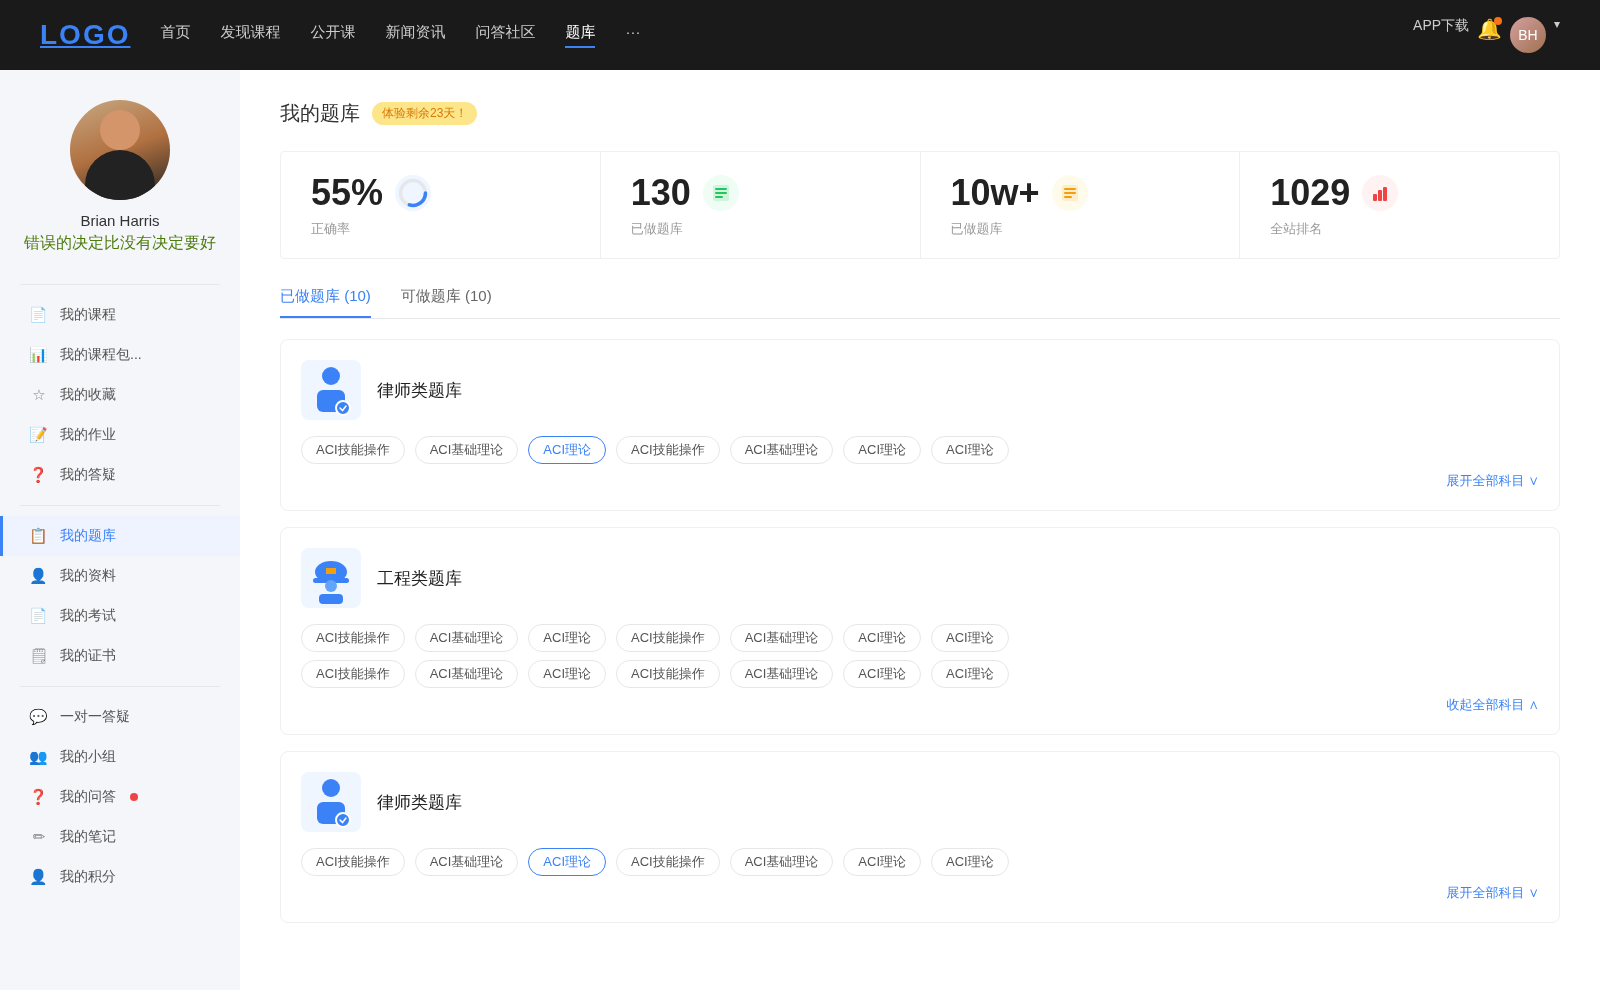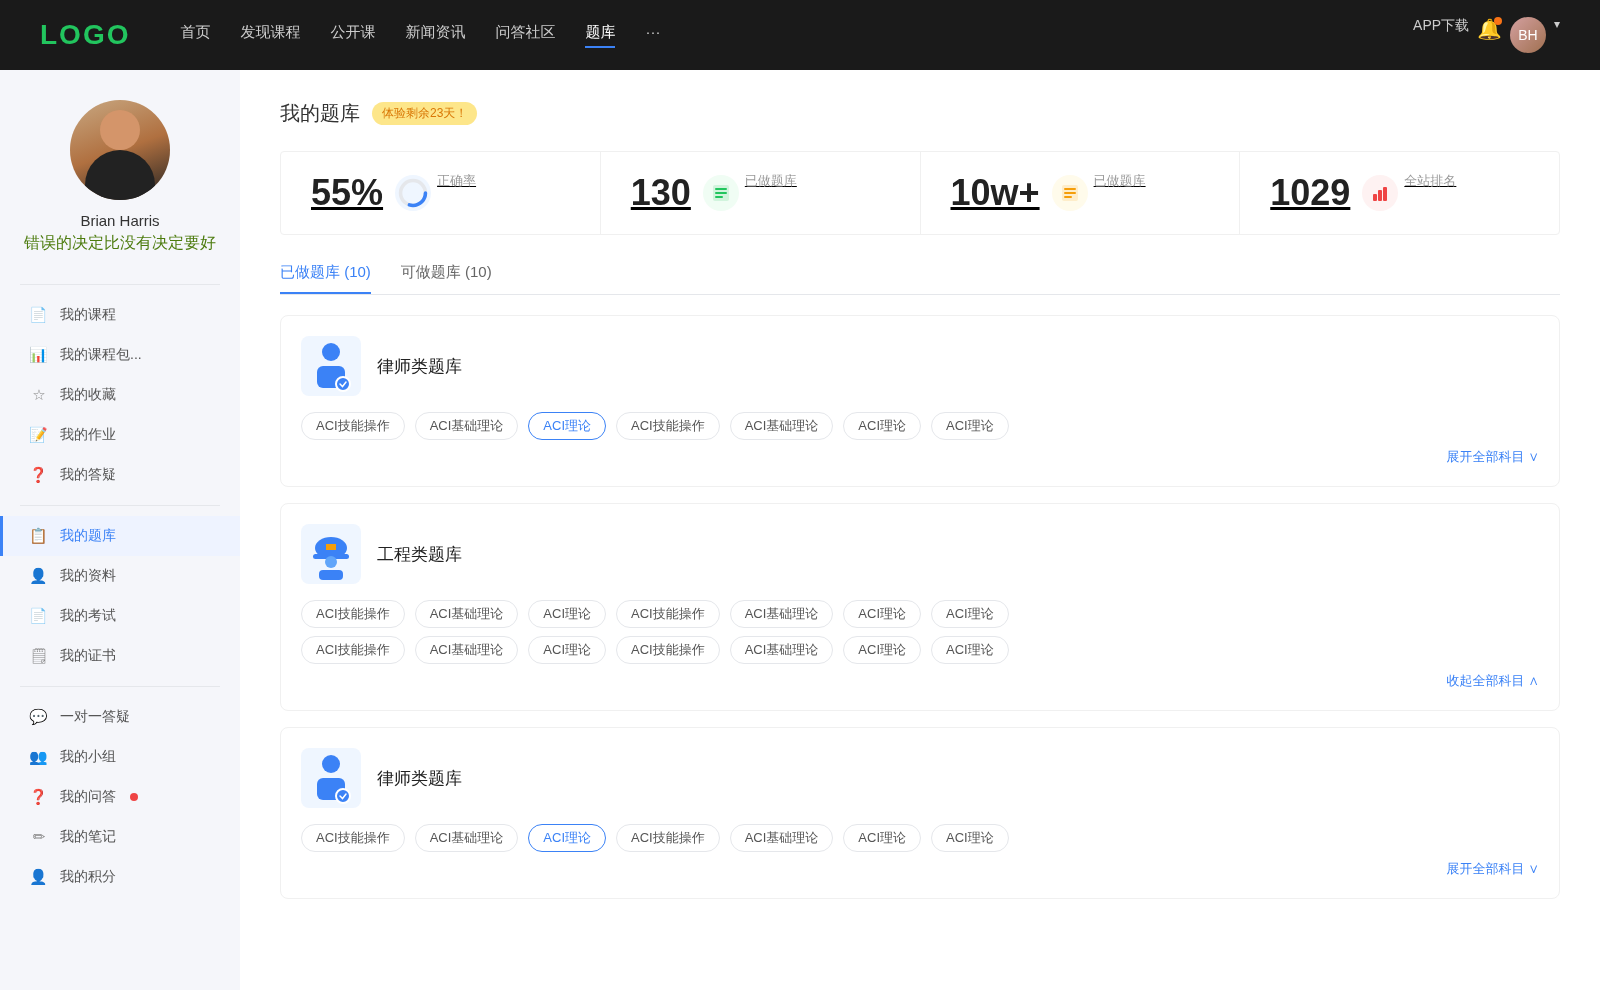--- a/index.html
+++ b/index.html
@@ -8,25 +8,25 @@
     
     .navbar {
       background: #1a1a1a;
       height: 70px;
       display: flex;
       align-items: center;
       padding: 0 40px;
       gap: 30px;
     }
     .nav-logo {
-      color: #22c55e;
+      color: #3b82f6;
       font-size: 28px;
       font-weight: bold;
       letter-spacing: 2px;
-      margin-right: 20px;
+      text-decoration: underline;
     }
     .nav-items {
       display: flex;
       gap: 30px;
       flex: 1;
     }
     .nav-item {
       color: #ccc;
       font-size: 15px;
       cursor: pointer;
@@ -223,22 +223,22 @@
       gap: 0;
       margin-bottom: 28px;
       border: 1px solid #f0f0f0;
       border-radius: 4px;
     }
     .stat-item {
       flex: 1;
       padding: 20px 30px;
       border-right: 1px solid #f0f0f0;
       display: flex;
+      flex-direction: column;
       gap: 6px;
-      text-decoration: underline;
     }
     .stat-item:last-child { border-right: none; }
     .stat-top {
       display: flex;
       align-items: center;
       gap: 12px;
     }
     .stat-number {
       font-size: 36px;
       font-weight: 600;

